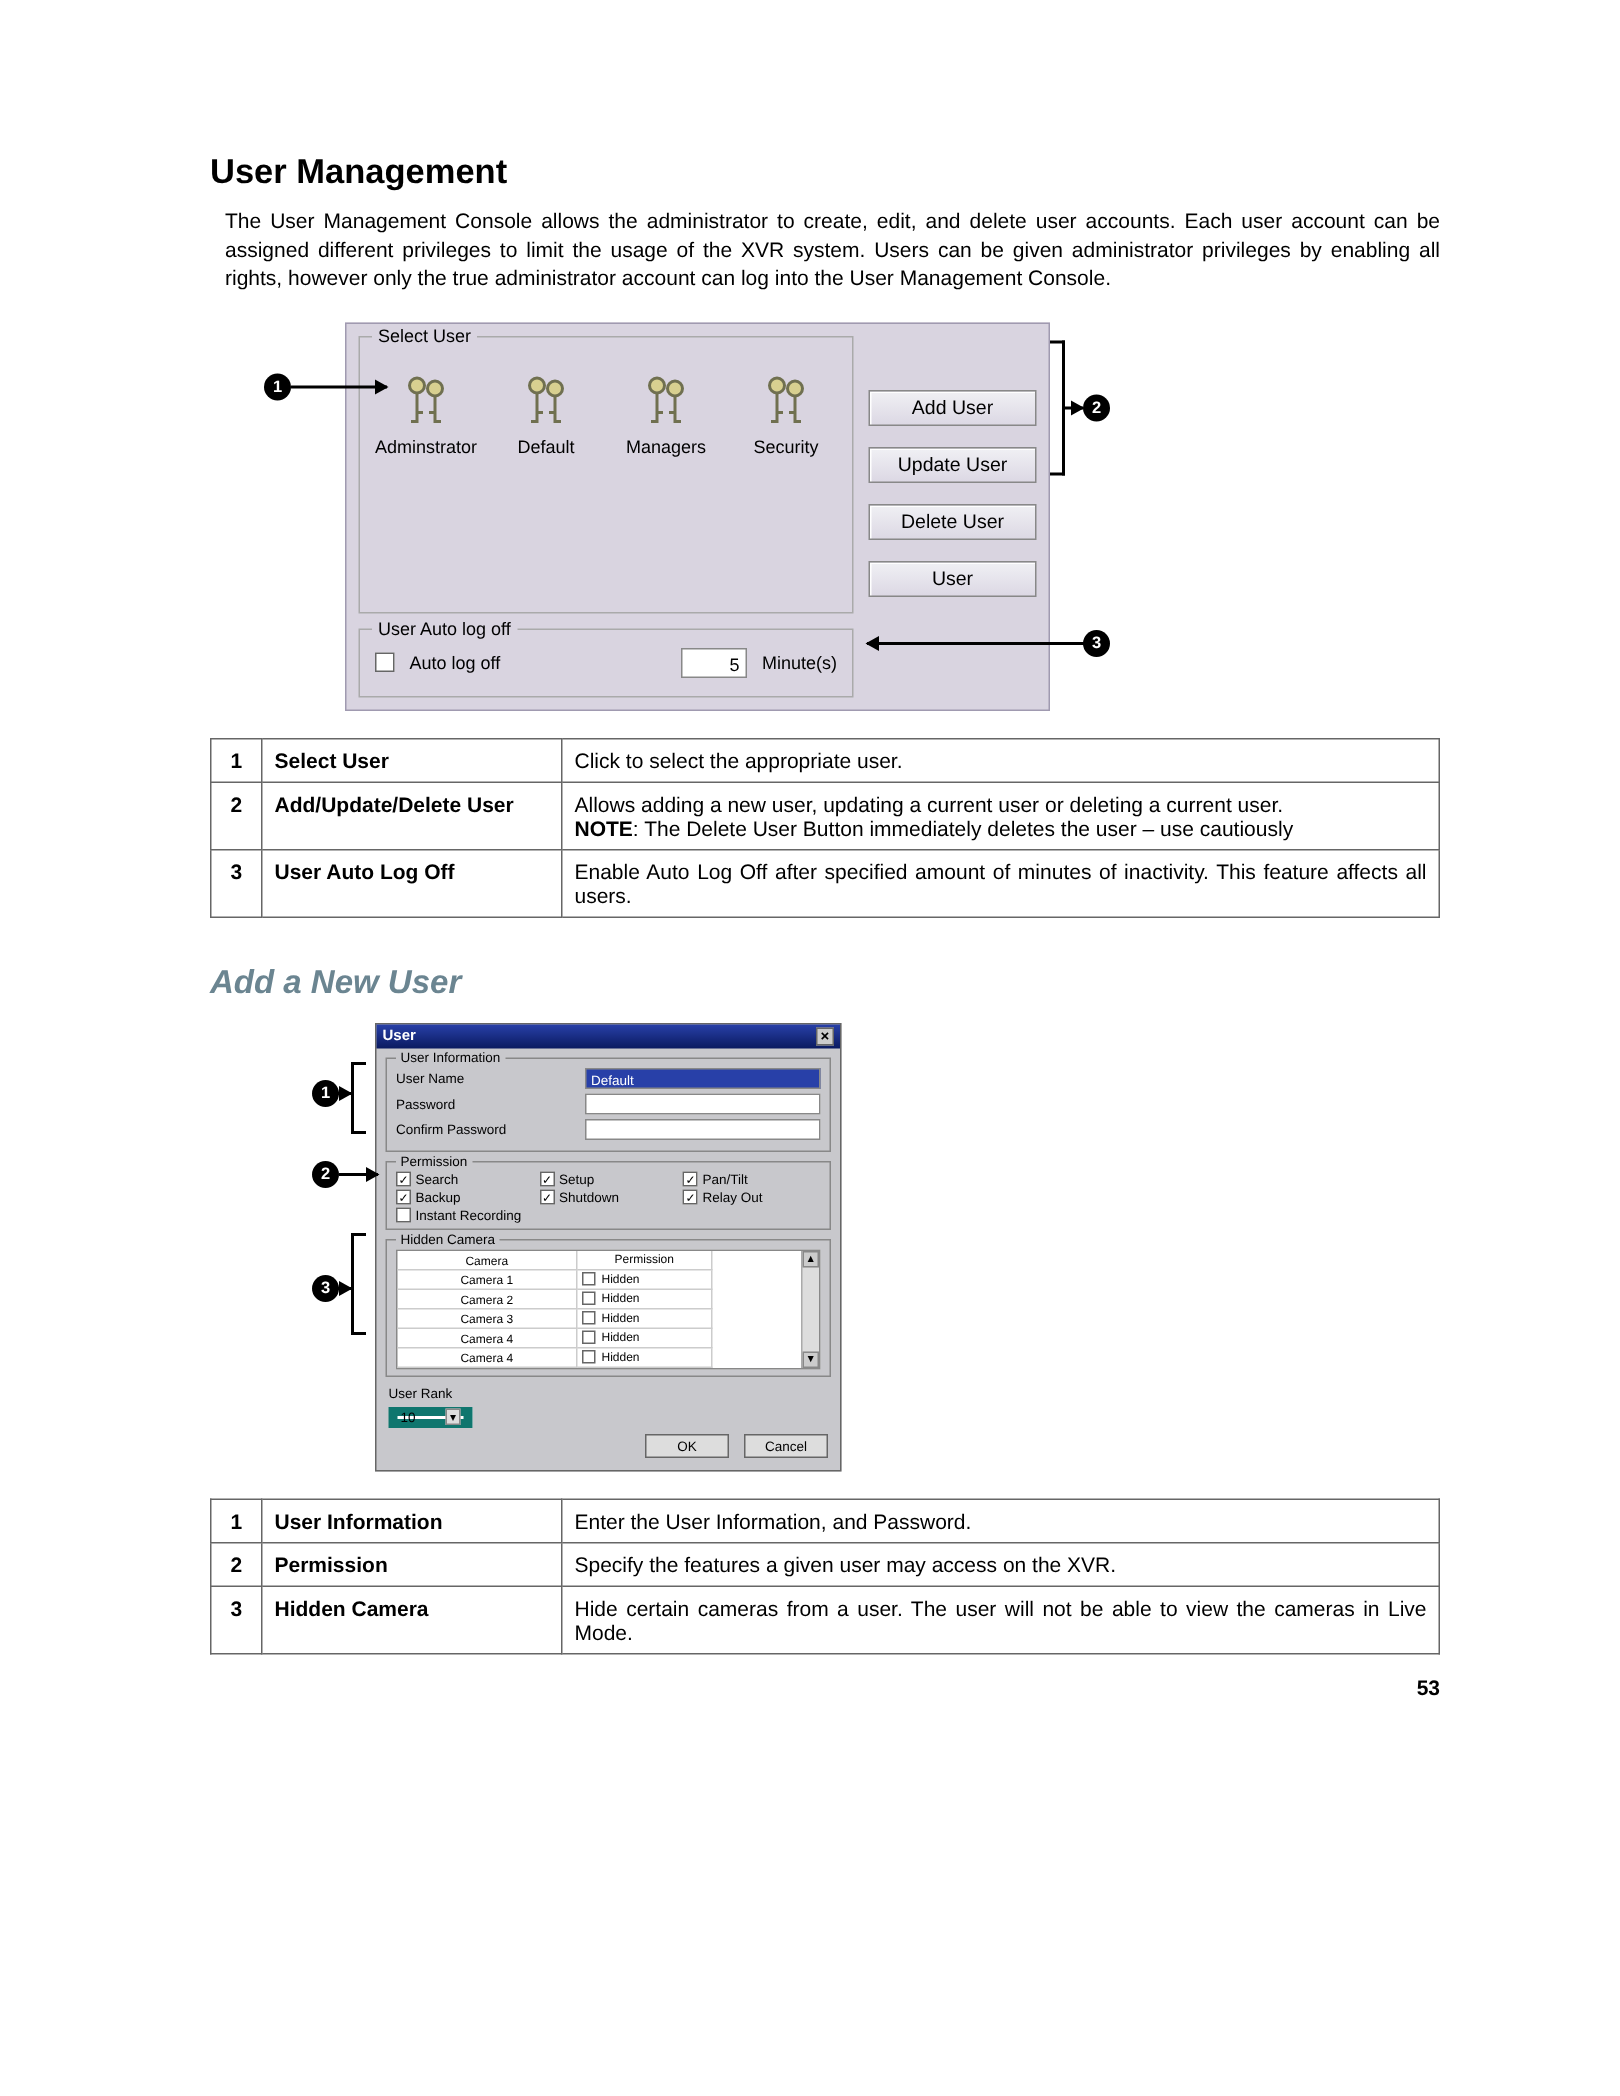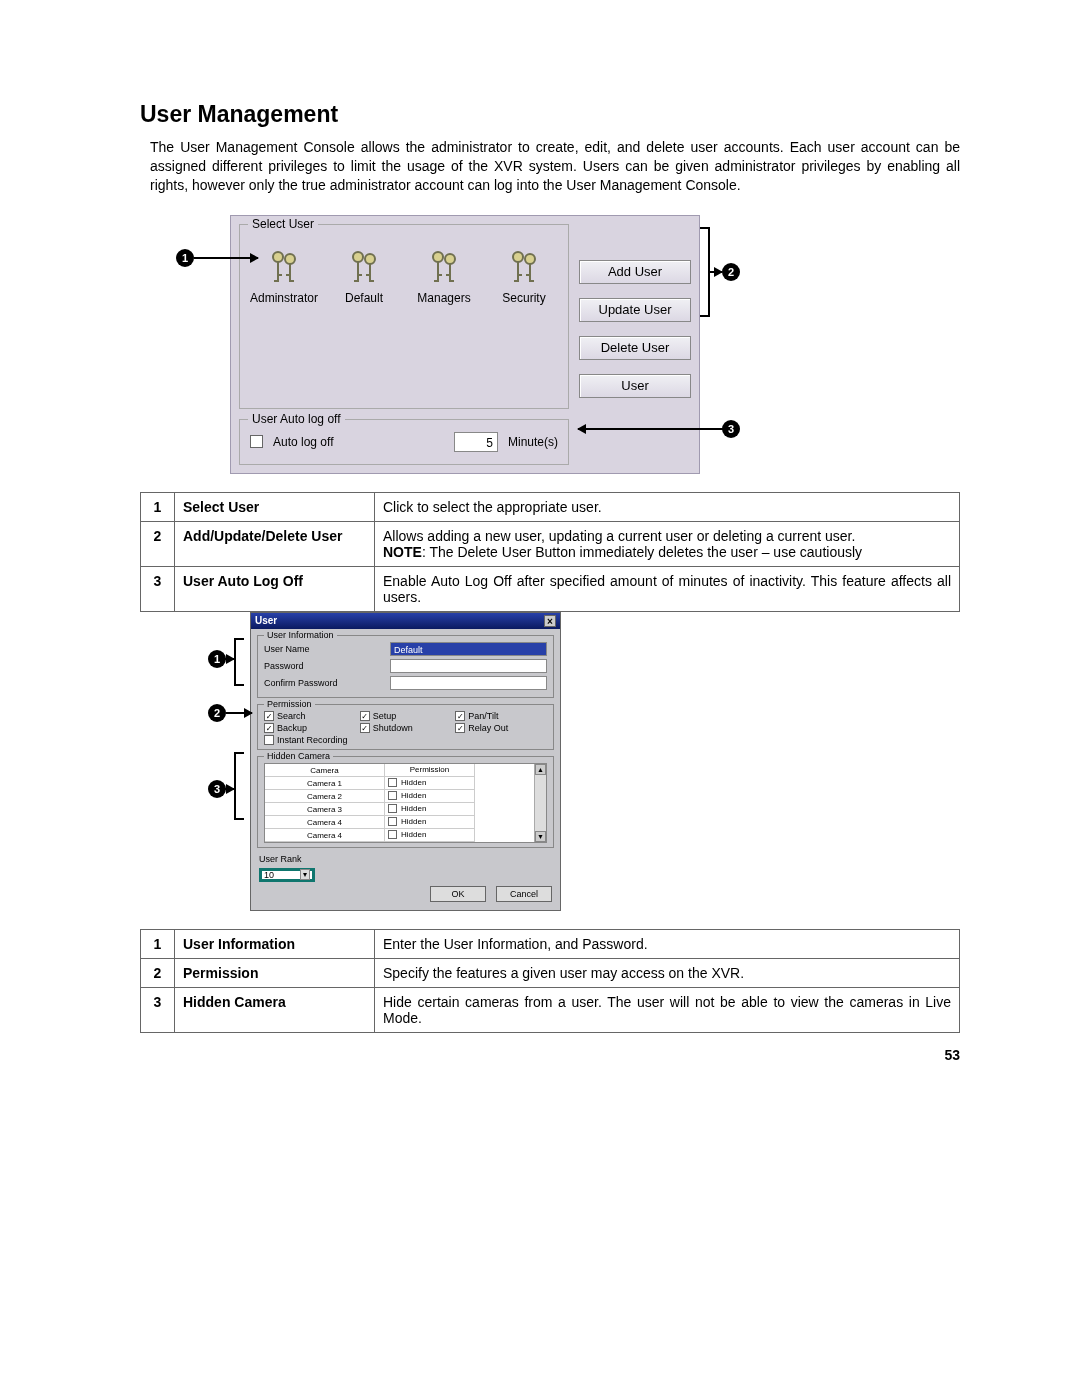--- a/index.html
+++ b/index.html
@@ -177,21 +177,21 @@
   .scroll-stub {
     position: absolute; right: 0; top: 0; bottom: 0; width: 12px;
     background: #ddd; border-left: 1px solid #aaa;
   }
   .scroll-stub .sbtn {
     height: 11px; background: #ccc; border: 1px solid #888;
     font-size: 7px; text-align: center; line-height: 9px;
   }
   .rank-row { margin: 4px 8px; font-size: 9px; display: flex; align-items: center; gap: 6px; }
   .rank-sel {
-    width: 56px; height: 14px; border: 3px solid #0f766e; background: #fff;
+    width: 56px; height: 14px; border: 6px solid #0f766e; background: #fff;
     display: flex; justify-content: space-between; align-items: center; padding: 0 2px;
   }
   .rank-sel .dd { width: 10px; text-align: center; background: #ddd; border: 1px solid #888; font-size: 8px; }
   .btn-row { display: flex; justify-content: flex-end; gap: 10px; margin: 4px 8px 0 8px; }
   .btn2 {
     width: 56px; height: 16px; border: 1px solid #666; background: #ddd;
     font-size: 9px; text-align: center; line-height: 14px;
   }
   .kbd-icon {
     width: 24px; height: 14px; margin: -18px 0 0 8px;
@@ -315,20 +315,21 @@
       </td>
     </tr>
     <tr>
       <td class="num">3</td>
       <td class="label">User Auto Log Off</td>
       <td class="body">Enable Auto Log Off after specified amount of minutes of inactivity.  This feature affects all users.</td>
     </tr>
   </tbody>
     </table>
 
+  <h2 class="sub-title">Add a New User</h2>
 
   <div class="two-col">
 
     <div class="figure2-wrap">
 
       <div class="callout-num" style="left:8px; top:38px;">1</div>
       <div class="bracket-v" style="left:34px; top:26px; height:48px;"></div>
       <div class="callout-arrow h" style="left:24px; top:46px; width:10px; background:#000;"></div>
 
       <div class="callout-num" style="left:8px; top:92px;">2</div>

